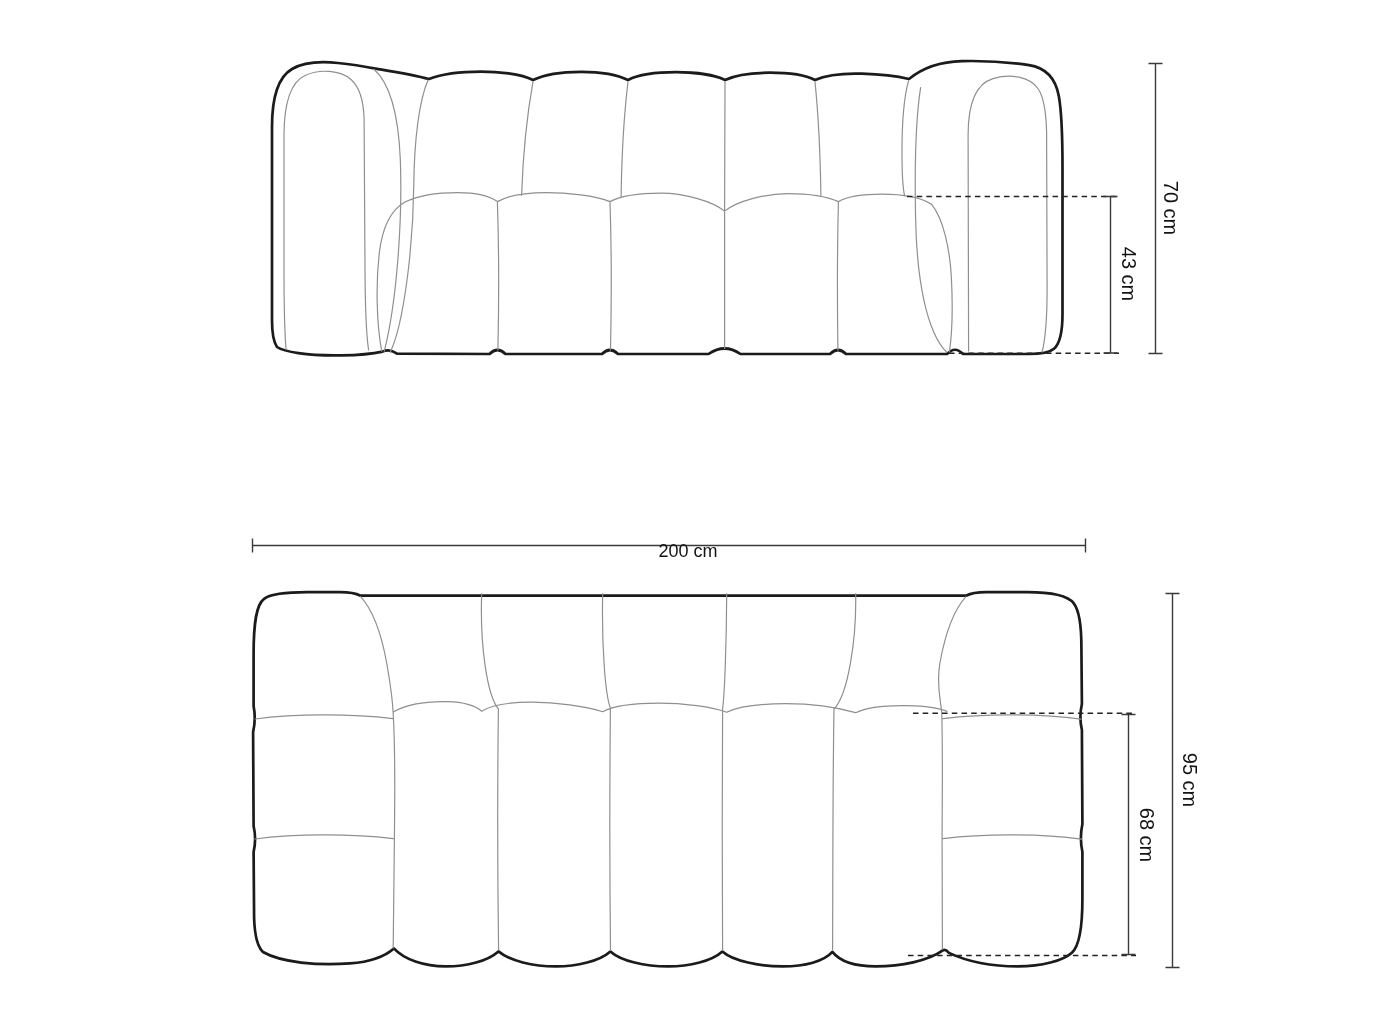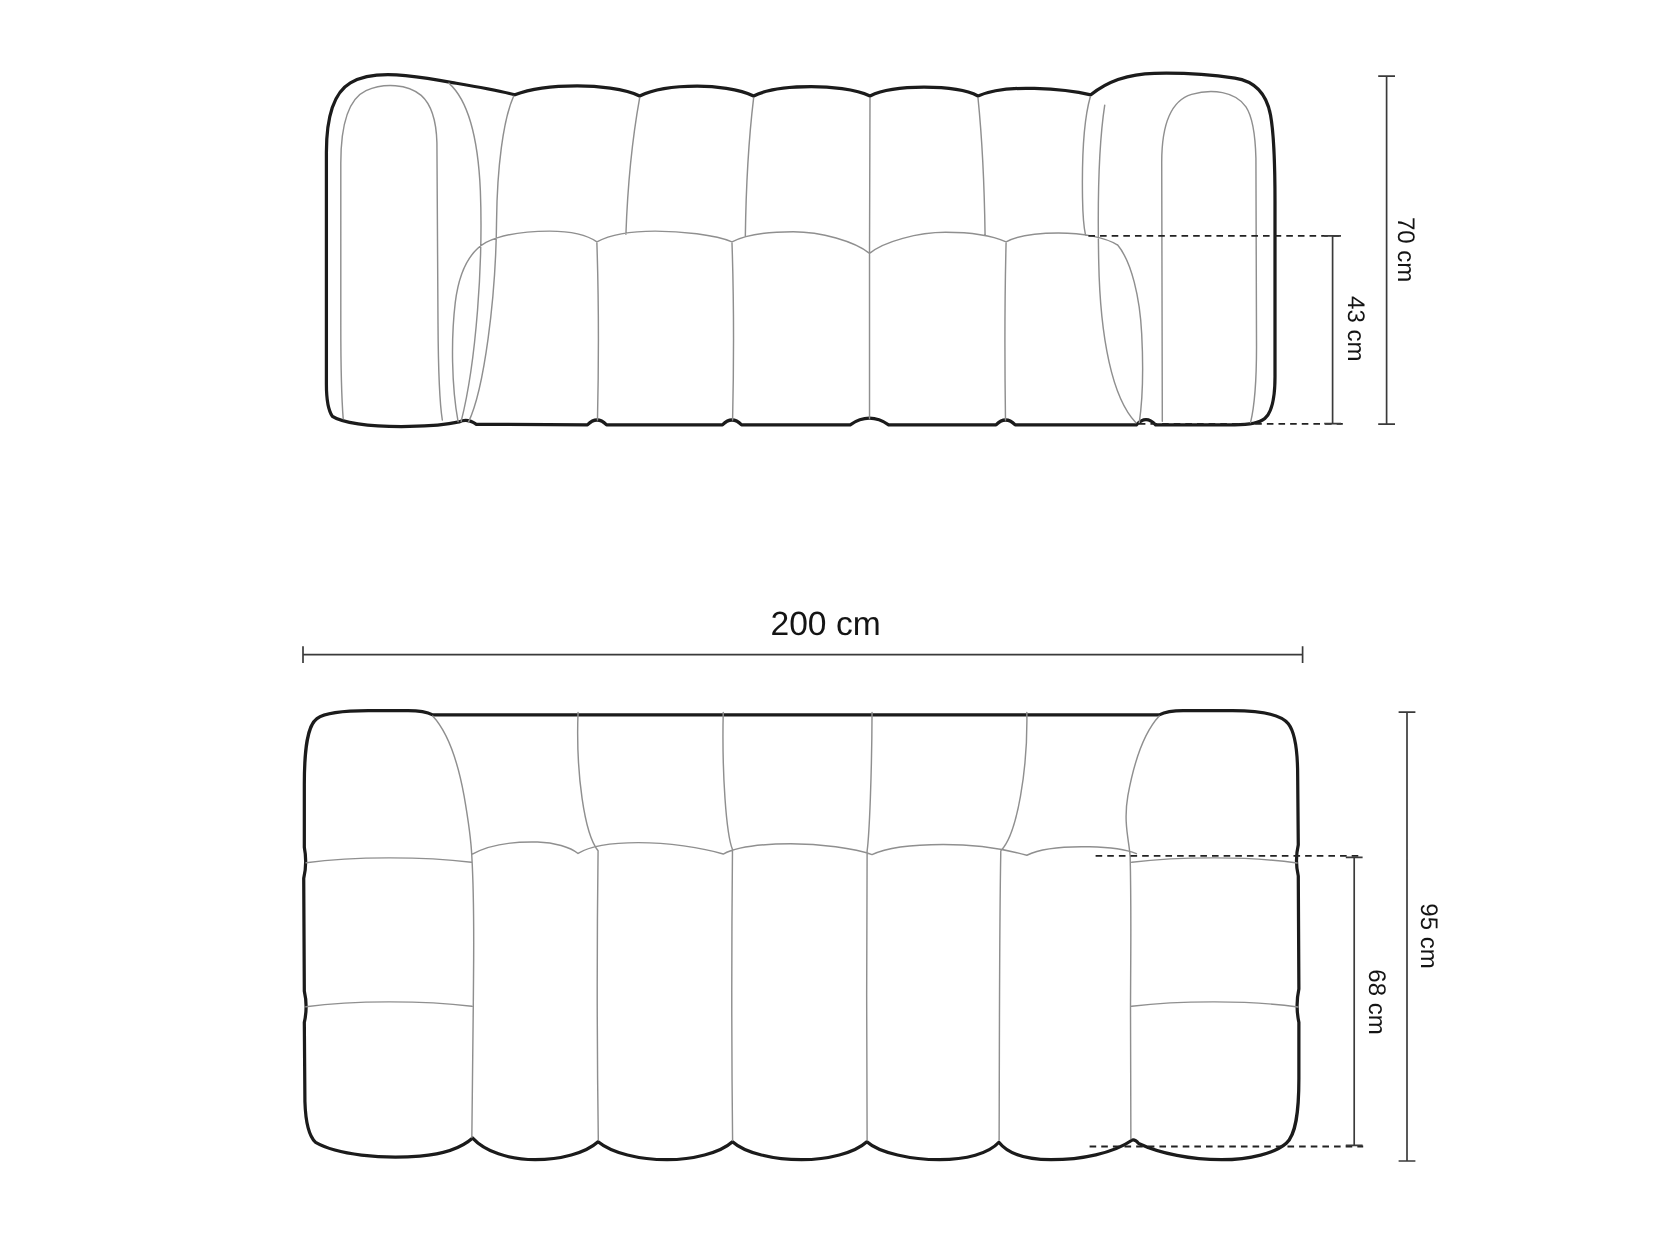--- a/index.html
+++ b/index.html
@@ -51,21 +51,22 @@
     position: absolute;
     color: #141414;
     white-space: nowrap;
     text-align: center;
     font-weight: 400;
   }
   .dim-label.h {
     width: 140px;
     height: 30px;
     line-height: 30px;
-    font-size: 28px;
+    font-size: 18px;
+    margin-top: 31px;
   }
   .dim-label.v {
     width: 100px;
     height: 24px;
     line-height: 24px;
     font-size: 20px;
     transform: rotate(90deg);
   }
 </style>
 </head>

